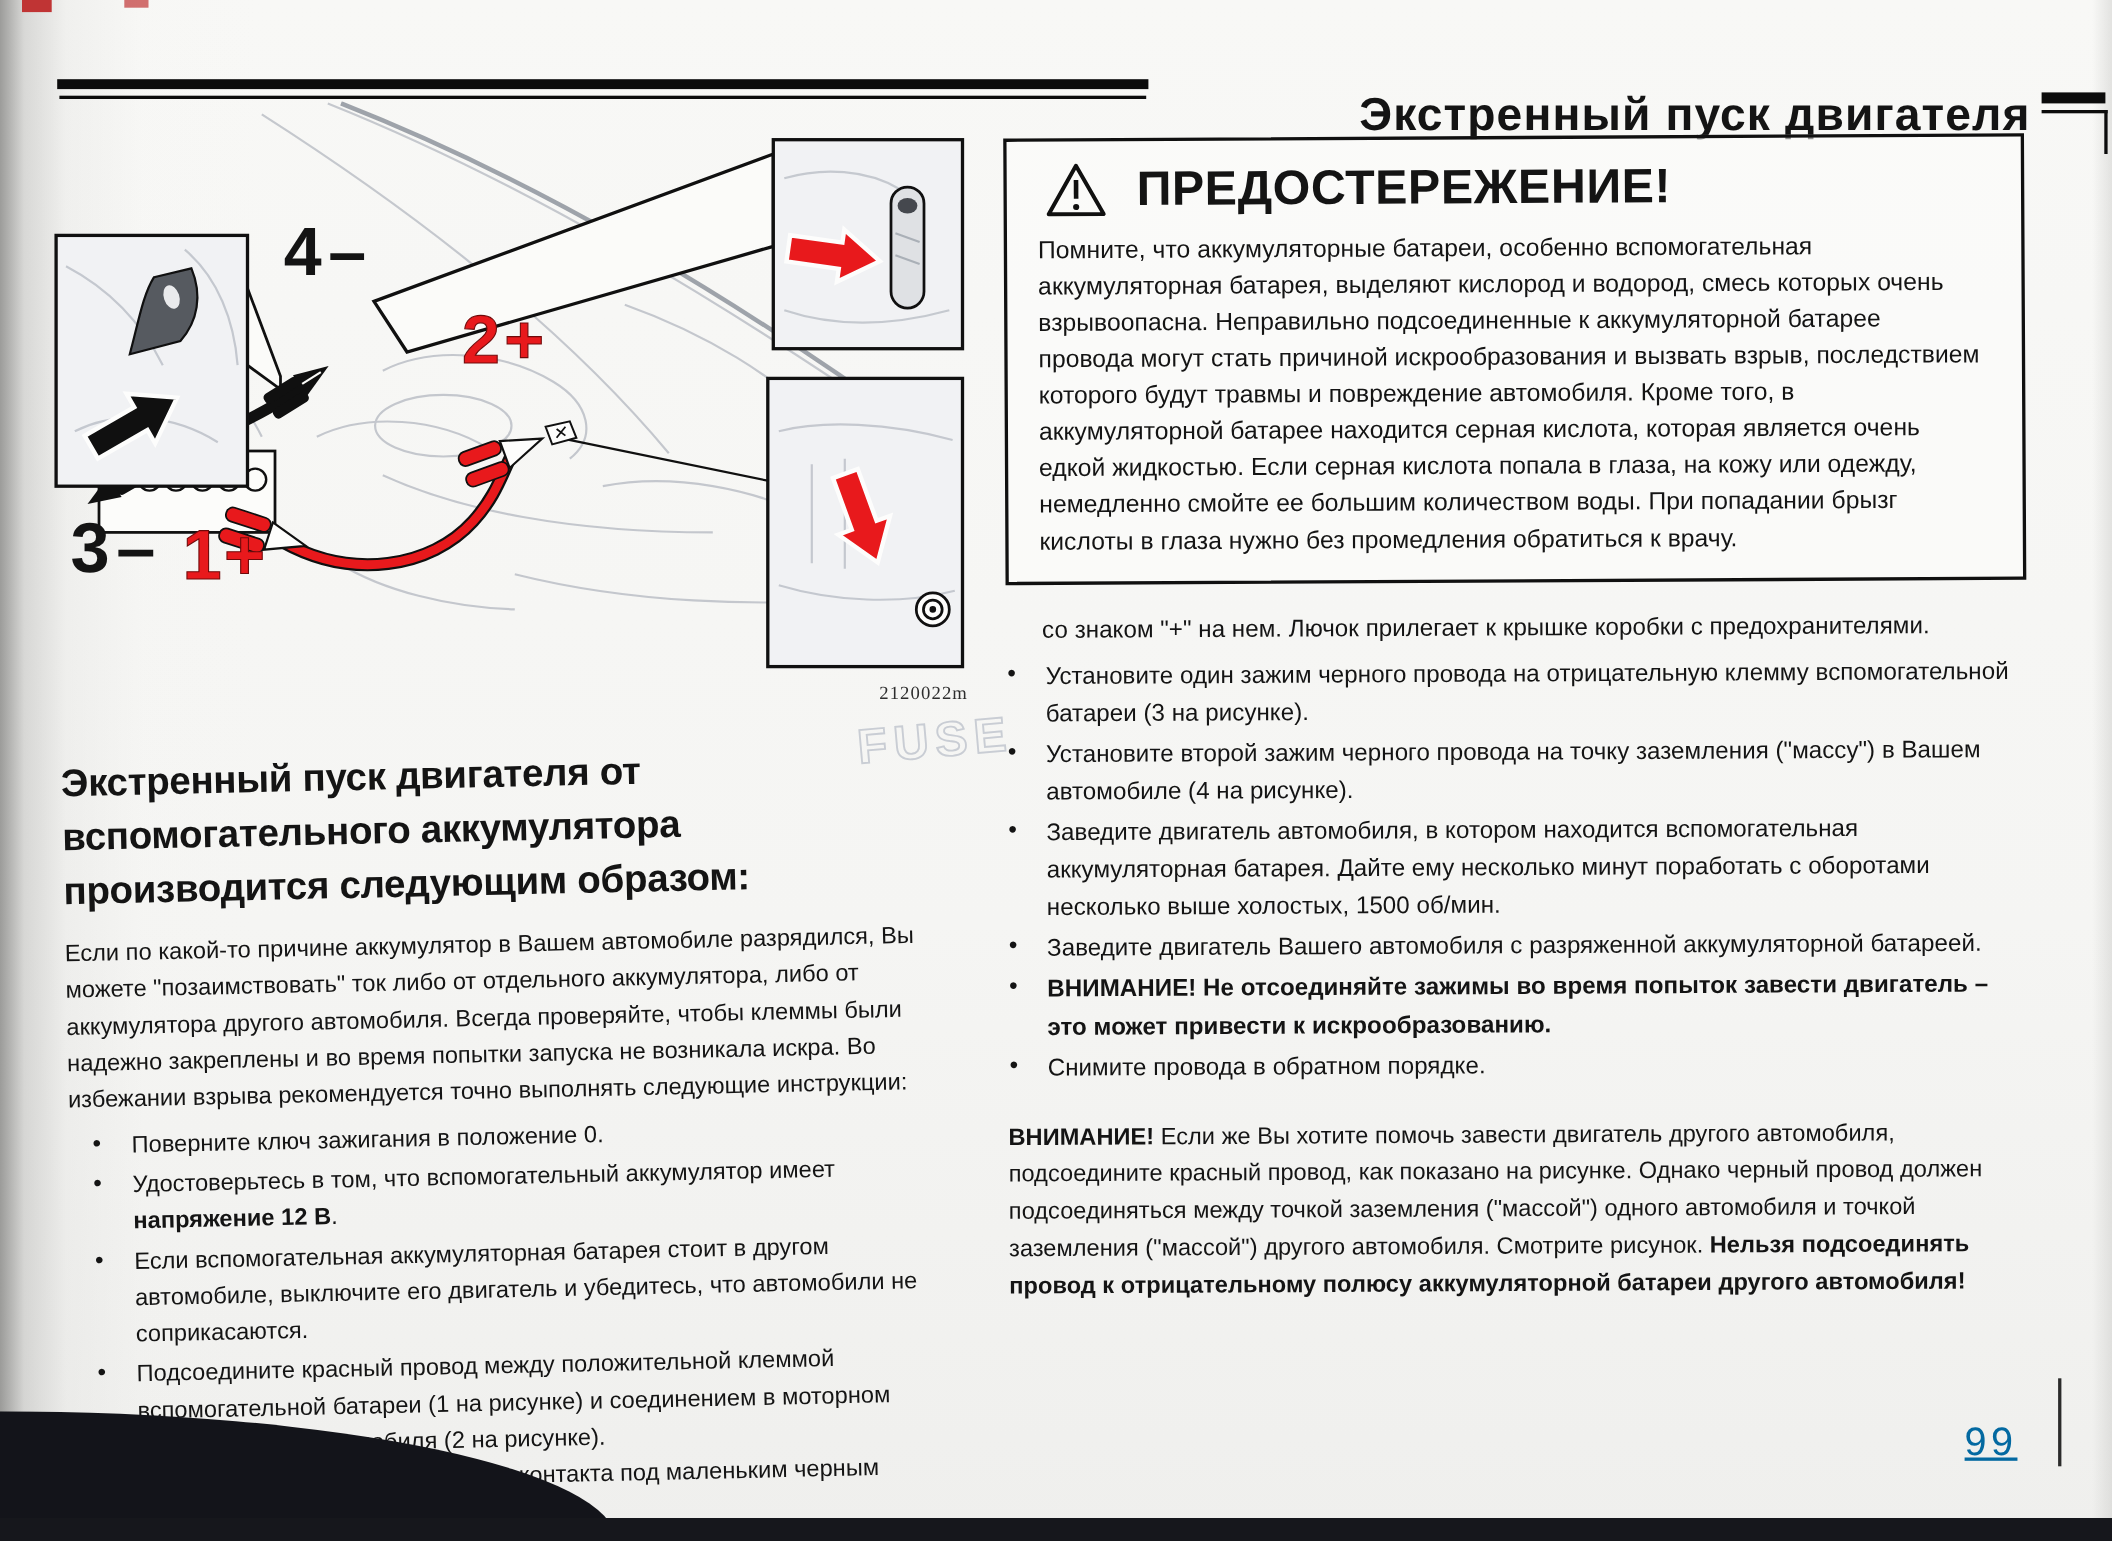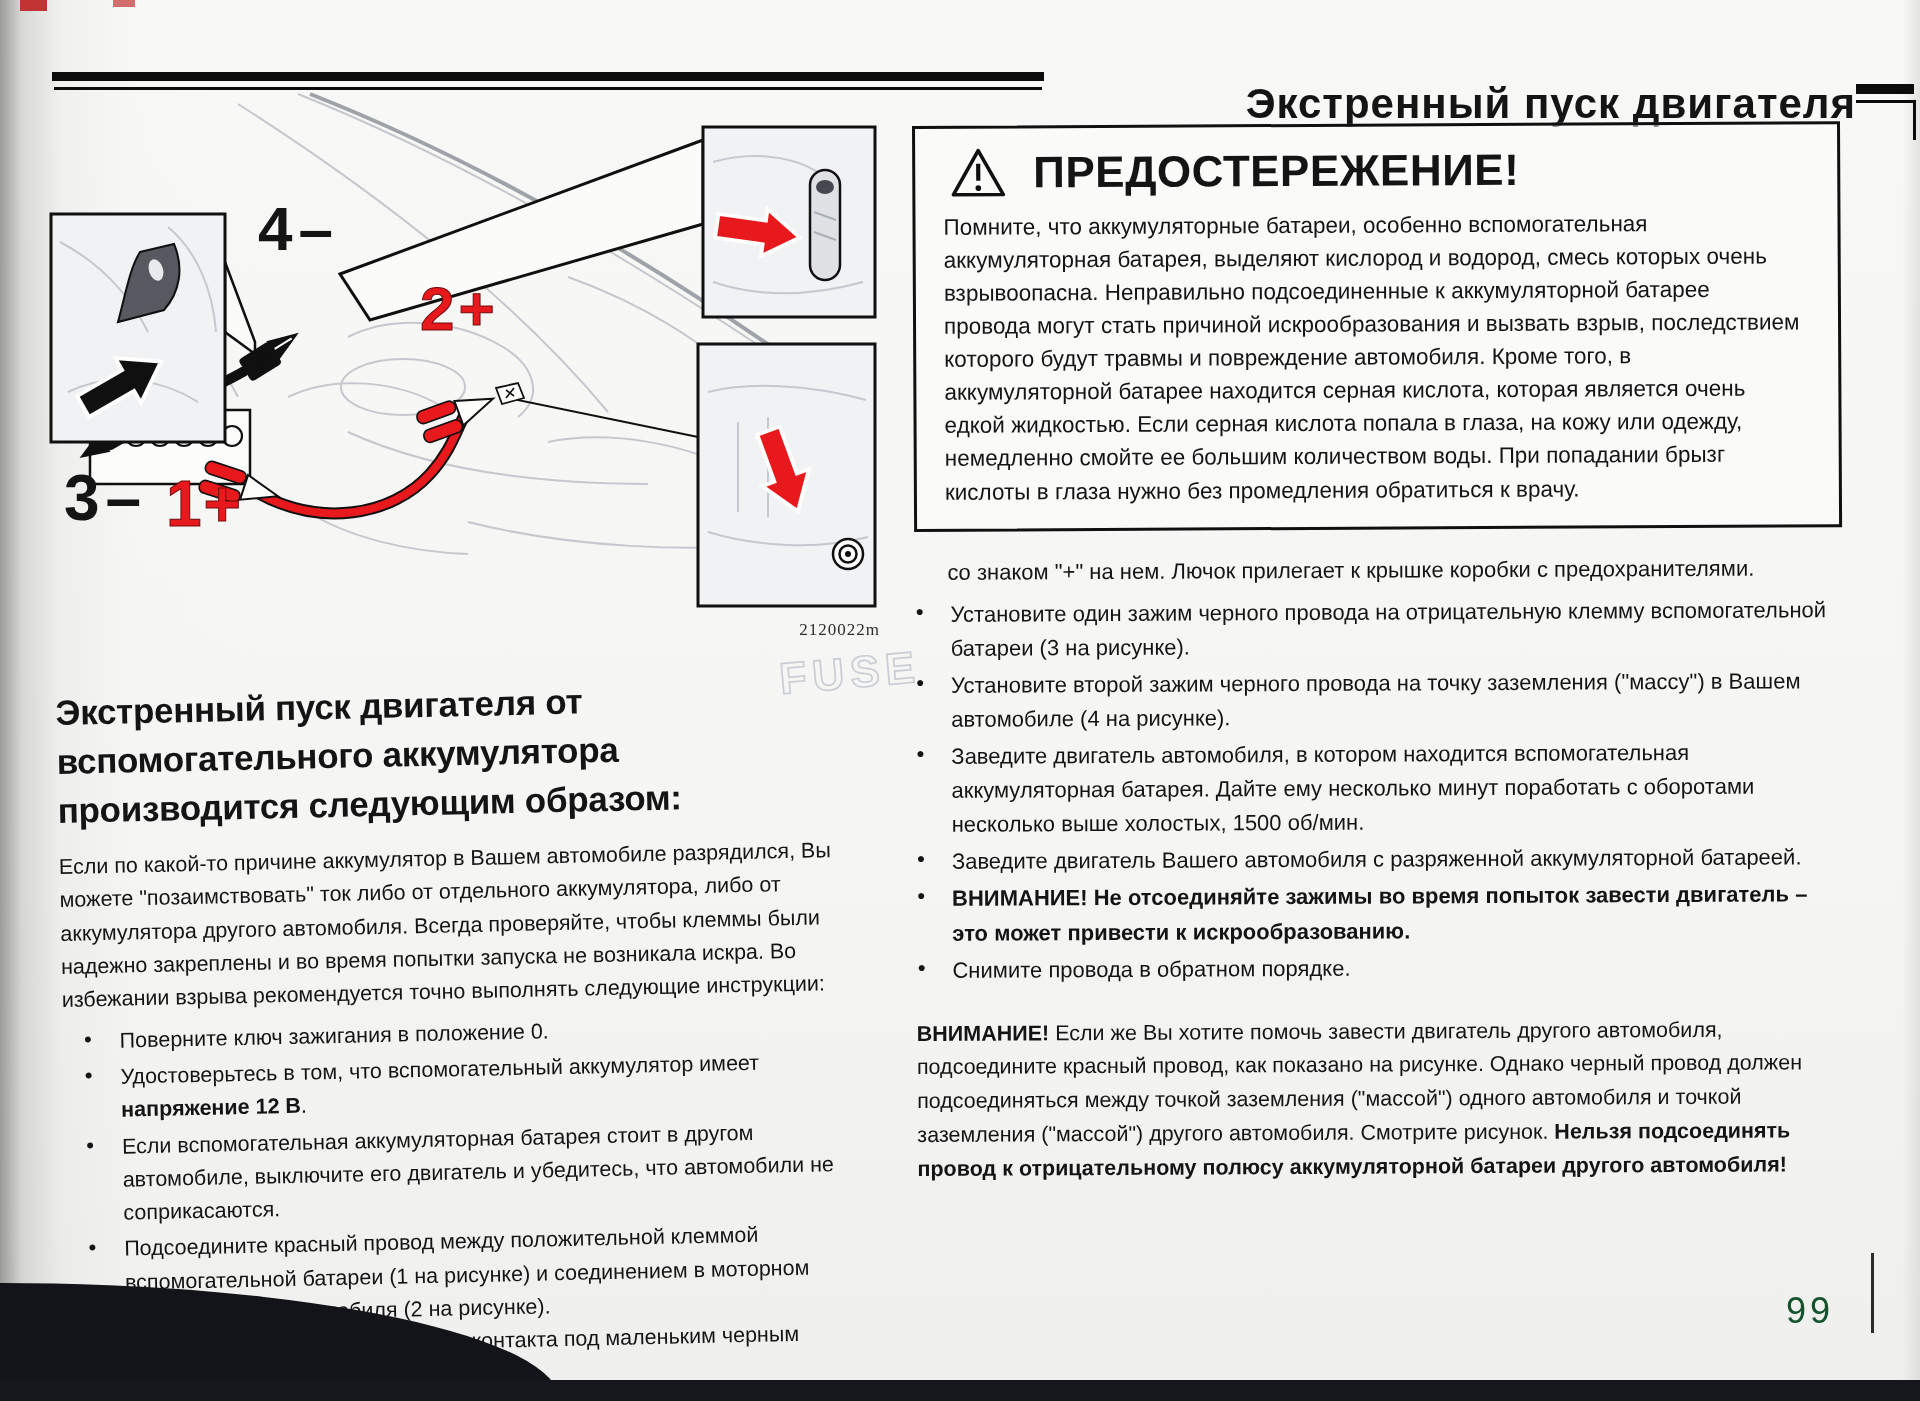--- a/index.html
+++ b/index.html
@@ -15,21 +15,21 @@
       linear-gradient(180deg,#f8f8f6 0%,#f5f5f3 60%,#efefed 100%);
   }
   .bottom-band{position:absolute;left:0;right:0;bottom:0;height:21px;background:#16171c;}
   .binding-corner{position:absolute;left:0;bottom:0;width:560px;height:118px;background:#13141a;
     clip-path:ellipse(100% 100% at 0% 100%);}
   .red-speck{position:absolute;background:#c03434;}
   .edge-line{position:absolute;background:#2b2b2b;}
 
   
   .rule{position:absolute;background:#0c0c0c;}
-  .page-title{position:absolute;top:52px;right:64px;font-size:42px;font-weight:bold;letter-spacing:1px;white-space:nowrap;}
+  .page-title{position:absolute;top:52px;right:74px;font-size:42px;font-weight:bold;letter-spacing:1px;white-space:nowrap;}
 
   
   .figure-wrap{position:absolute;left:48px;top:92px;width:830px;height:535px;}
   .figure-caption{position:absolute;left:700px;top:620px;width:180px;text-align:right;
     font-family:"Liberation Serif", serif;font-size:17px;letter-spacing:1px;color:#2d2d2d;}
   .ghost-fuse{position:absolute;left:775px;top:648px;}
 
   
   .left-col{position:absolute;left:55px;top:688px;width:788px;transform:rotate(-1.25deg);transform-origin:0 0;}
   .right-col{position:absolute;left:912px;top:126px;width:928px;transform:rotate(-0.3deg);transform-origin:0 0;}
@@ -47,21 +47,21 @@
 
   
   .warning-box{border:3px solid #101010;background:rgba(253,253,252,.55);padding:14px 36px 20px 28px;}
   .warning-head{display:flex;align-items:center;gap:26px;margin:4px 0 12px 6px;}
   .warning-title{font-size:44px;font-weight:bold;letter-spacing:.5px;}
   .warning-body{font-size:22.5px;line-height:1.47;margin:0;}
 
   .continuation{font-size:22px;line-height:1.55;margin:24px 0 8px 33px;}
   .note{font-size:21.5px;line-height:1.57;margin:30px 0 0 0;}
 
-  .page-number{position:absolute;left:1786px;top:1290px;font-size:36px;letter-spacing:4px;color:#14532d;}
+  .page-number{position:absolute;left:1786px;top:1290px;font-size:36px;letter-spacing:4px;color:#0369a1;text-decoration:underline;}
 </style>
 </head>
 <body>
 
 <div class="page-surface"></div>
 
 <div class="red-speck" style="left:20px;top:0;width:27px;height:11px;"></div>
 <div class="red-speck" style="left:113px;top:0;width:22px;height:7px;opacity:.7;"></div>
 <div class="edge-line" style="left:1871px;top:1253px;width:3px;height:80px;"></div>
 

